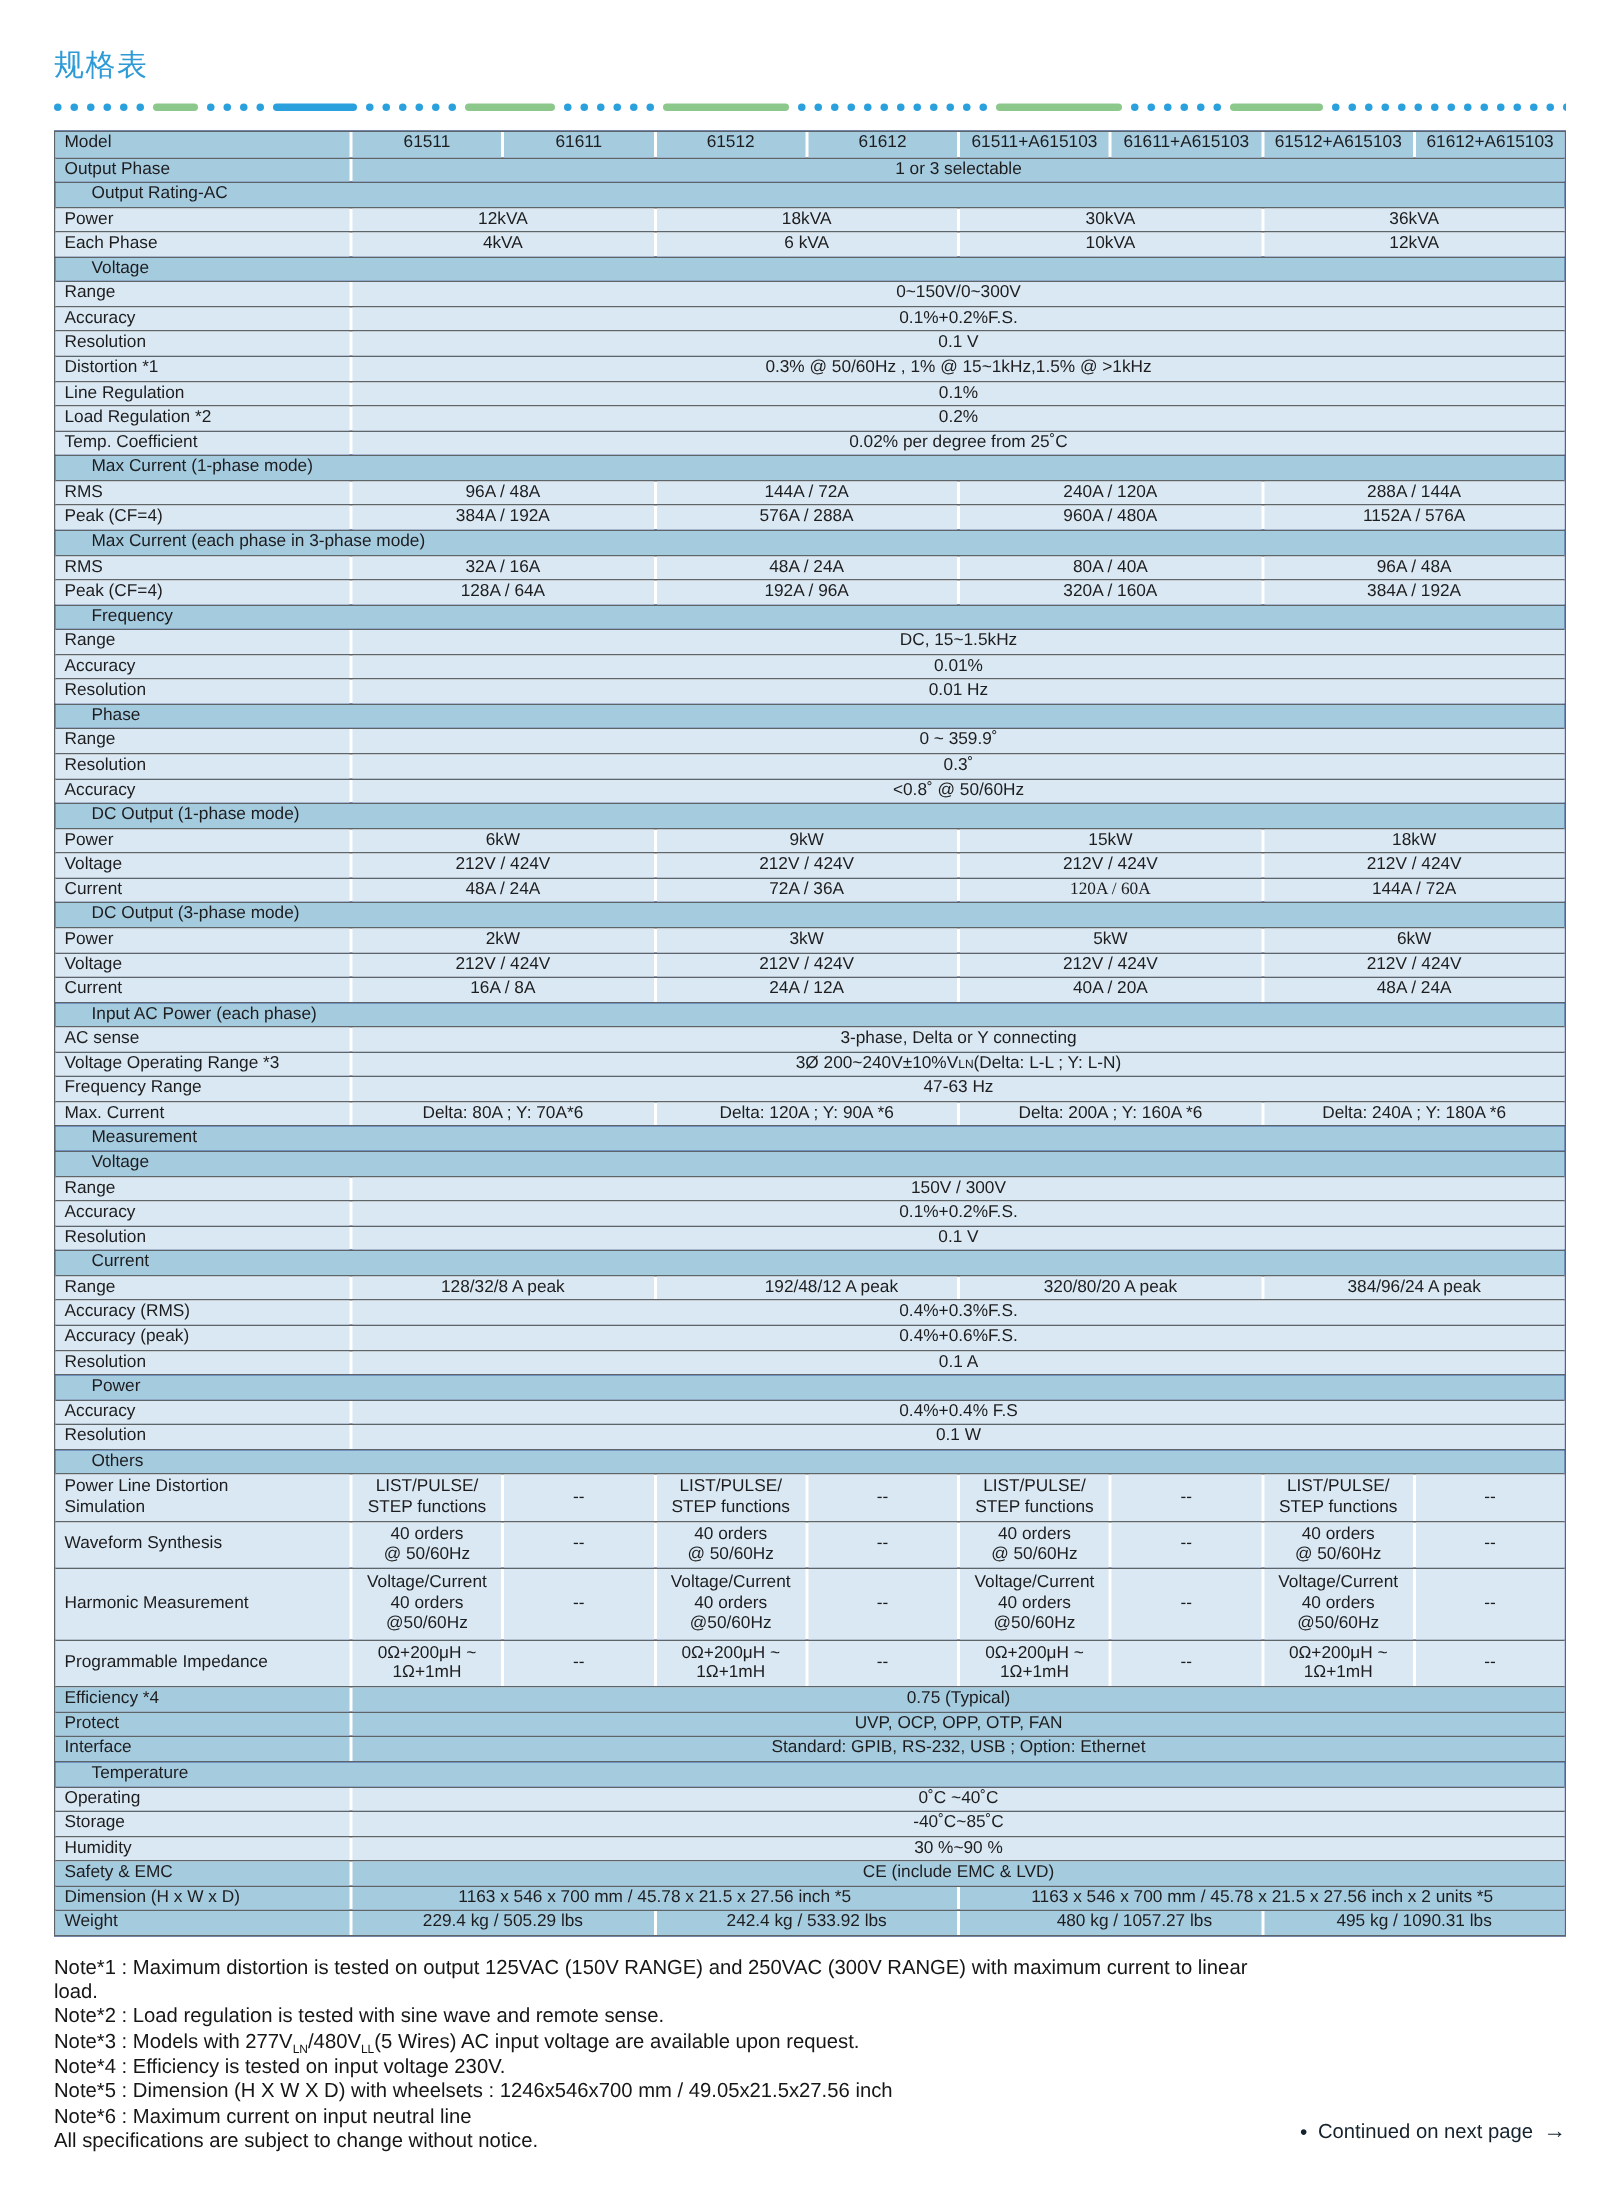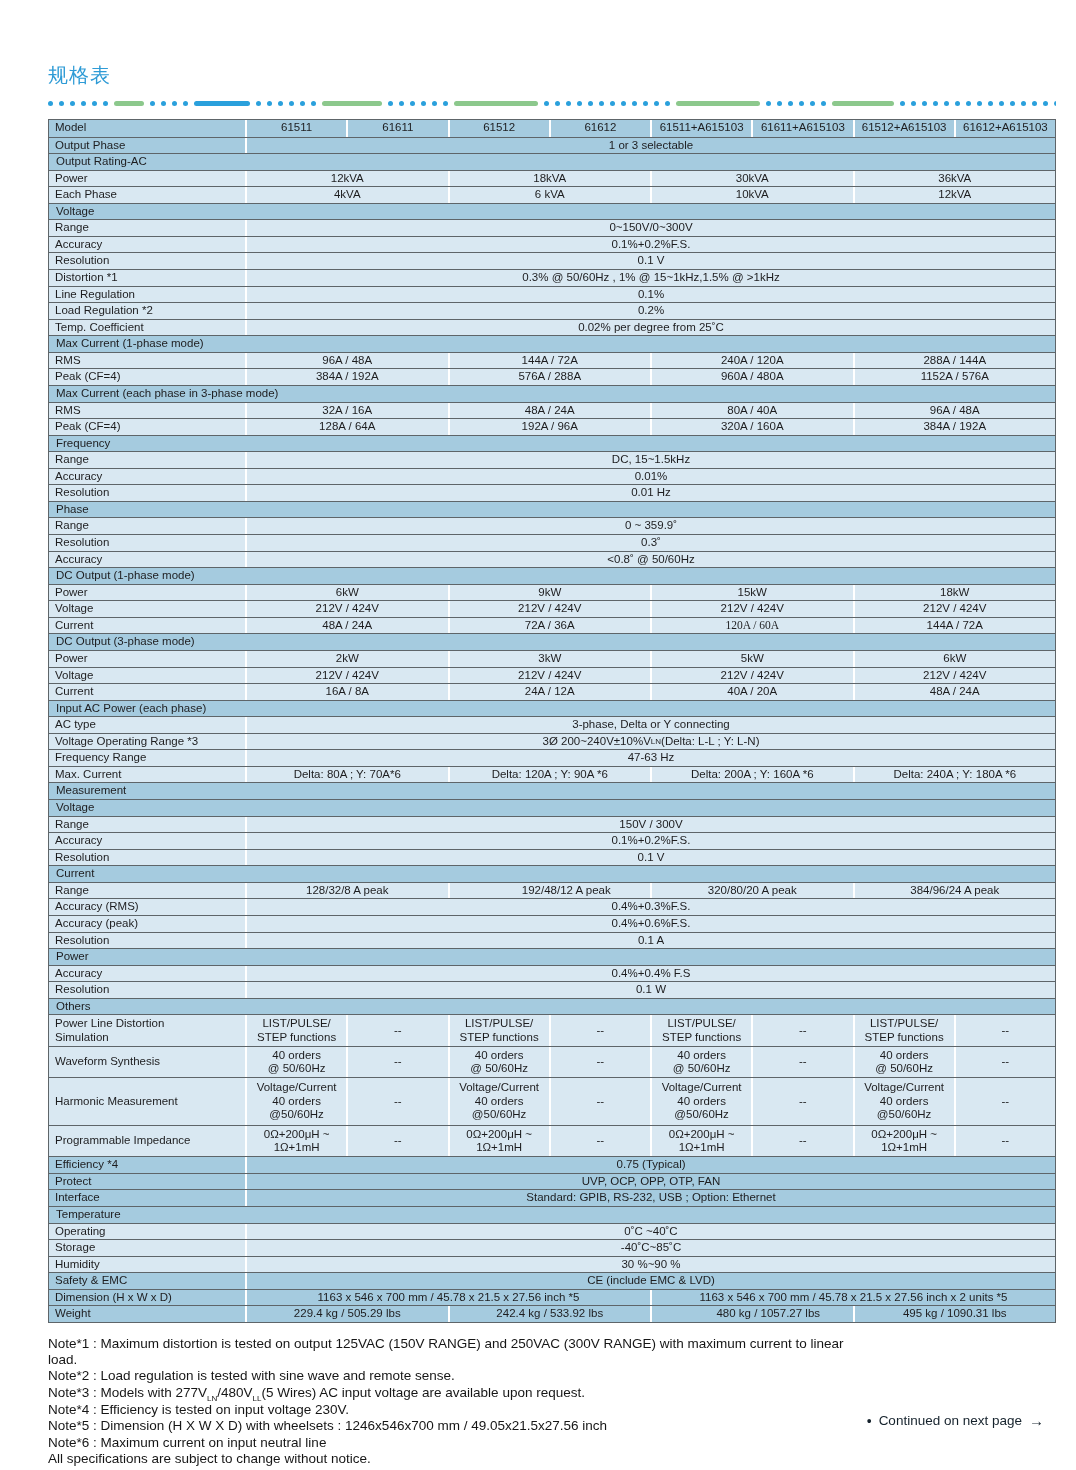--- a/index.html
+++ b/index.html
@@ -2,42 +2,42 @@
 <html><head>
 <meta charset="utf-8">
 <style>
   * { margin:0; padding:0; box-sizing:border-box; }
   html,body { background:#ffffff; }
   body {
     width:1076px; height:1470px; position:relative; overflow:hidden;
     font-family:"Liberation Sans", sans-serif; color:#1d1d1f;
     -webkit-font-smoothing:antialiased;
   }
-  .page { position:absolute; left:48px; top:30px; width:1008px;margin-top:32px; }
+  .page { position:absolute; left:36px; top:30px; width:1008px; }
   .title { color:#2e9bd6; font-size:20px; letter-spacing:1px; font-weight:400; }
   .divider { margin-top:11px; height:6px; display:flex; align-items:center; gap:6px; overflow:hidden; width:1008px; }
   .divider .dot { width:5px; height:5px; border-radius:50%; background:#2aa0dc; flex:0 0 auto; }
   .divider .dash { height:5px; border-radius:3px; flex:0 0 auto; }
   .divider .dash.g { background:#8cc88c; }
   .divider .dash.b { background:#2aa0dc; }
 
   .spec-table {
     margin-top:13px; width:1008px; background:#1d4ed8;
     border:1px solid #5e6569; font-size:11.5px; line-height:1.18;
   }
   .trow { display:flex; background:#ffffff; border-top:1px solid #5e6569; min-height:16.5px; }
   .trow:first-child { border-top:none; }
   .trow .lab, .trow .seclab, .trow .cell { background:#d9e8f2; }
   .trow.dark .lab, .trow.dark .seclab, .trow.dark .cell { background:#a5cbdf; }
   .trow.sec .seclab { background:#a5cbdf; }
   .lab {
     width:196px; flex:0 0 auto; padding:1px 0 1px 6px; margin-right:2px;
     display:flex; align-items:center; white-space:pre-line;
   }
-  .seclab { flex:1; padding:1px 0 1px 7px; display:flex; align-items:center; }
+  .seclab { flex:1; padding:1px 0 1px 24px; display:flex; align-items:center; }
   .cells { flex:1; display:grid; grid-template-columns:repeat(8,1fr); gap:2px; }
   .cell {
     display:flex; align-items:center; justify-content:center; text-align:center;
     padding:1px 2px; white-space:pre-line;
   }
   .cell sub, .note sub { font-size:8px; line-height:1; }
   .tall2 { min-height:31.5px; }
   .tall3 { min-height:47.5px; }
 
   .notes { margin-top:13px; font-size:13.5px; line-height:1.2; color:#161616; max-width:828px; }
@@ -344,21 +344,21 @@
           <div class="cell" style="grid-column: span 2;">16A / 8A</div>
           <div class="cell" style="grid-column: span 2;">24A / 12A</div>
           <div class="cell" style="grid-column: span 2;">40A / 20A</div>
           <div class="cell" style="grid-column: span 2;">48A / 24A</div>
         </div>
       </div>
       <div class="trow sec">
         <div class="seclab">Input AC Power (each phase)</div>
       </div>
       <div class="trow">
-        <div class="lab">AC type</div>
+        <div class="lab">AC sense</div>
         <div class="cells">
           <div class="cell" style="grid-column: span 8;">3-phase, Delta or Y connecting</div>
         </div>
       </div>
       <div class="trow">
         <div class="lab">Voltage Operating Range *3</div>
         <div class="cells">
           <div class="cell" style="grid-column: span 8;"><span>3Ø 200~240V±10%V</span><sub>LN</sub><span> (Delta: L-L ; Y: L-N)</span></div>
         </div>
       </div>

